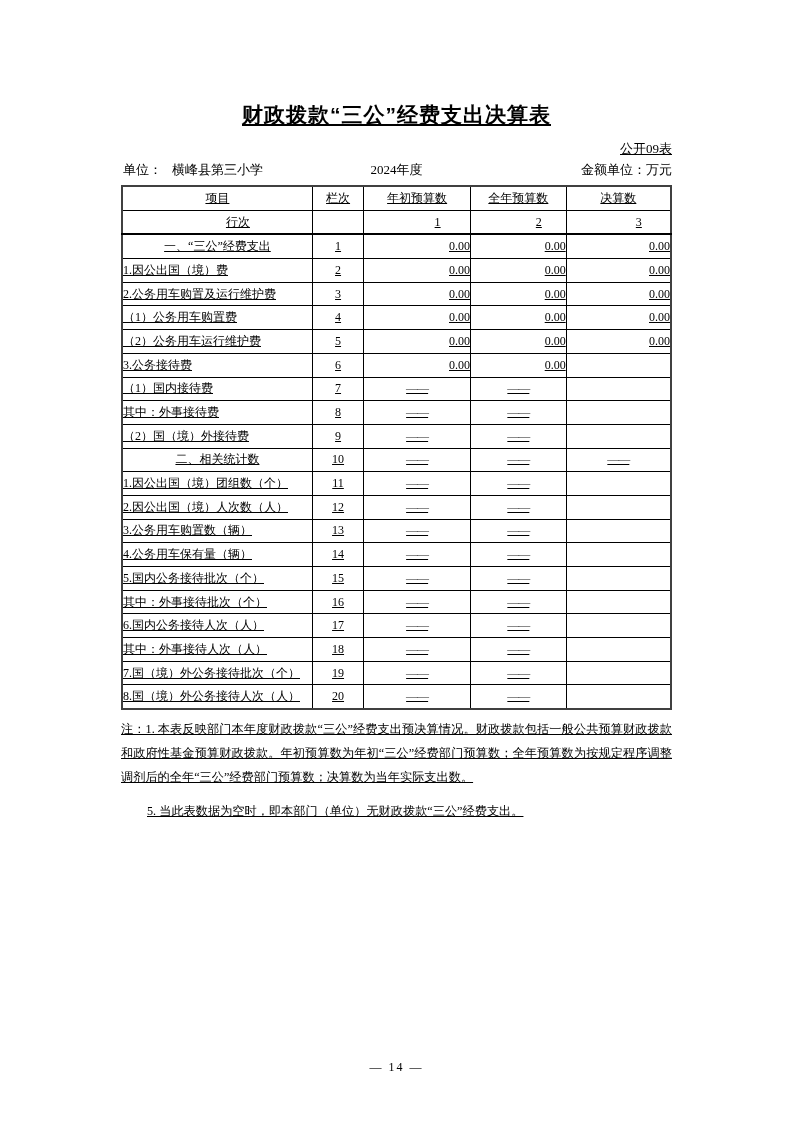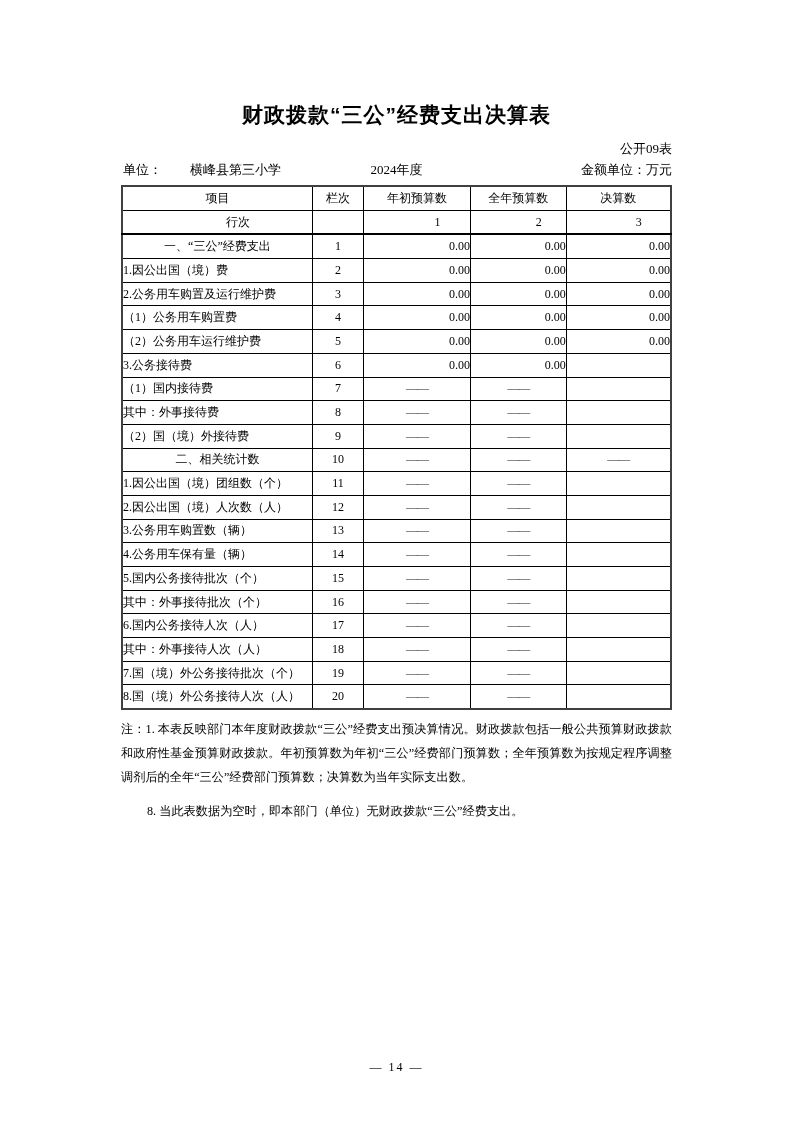--- a/index.html
+++ b/index.html
@@ -9,20 +9,21 @@
   }
   .page {
     position: relative;
     width: 793px;
     height: 1122px;
     margin: 0 auto;
     background: #ffffff;
     color: #000000;
     font-family: "Liberation Serif", "DejaVu Serif", serif;
     overflow: hidden;
+    text-decoration: underline;
   }
   .content {
     width: 551px;
     margin: 0 auto;
     padding-top: 101px;
   }
   h1.doc-title {
     margin: 0;
     font-family: "Liberation Sans", "DejaVu Sans", sans-serif;
     font-weight: bold;
@@ -39,21 +40,21 @@
     line-height: 15px;
   }
   .meta-row {
     position: relative;
     margin-top: 4px;
     height: 19px;
     font-size: 13px;
     line-height: 19px;
   }
   .meta-left { position: absolute; left: 2px; top: 0; }
-  .meta-left .unit-name { margin-left: 28px; }
+  .meta-left .unit-name { margin-left: 10px; }
   .meta-center { position: absolute; left: 50%; top: 0; transform: translateX(-50%); white-space: nowrap; }
   .meta-right { position: absolute; right: 0; top: 0; }
 
   table.expense-table {
     border-collapse: collapse;
     table-layout: fixed;
     width: 551px;
     margin-top: 6px;
     border: 2px solid #404040;
   }
@@ -277,19 +278,19 @@
             <td class="ctr">20</td>
             <td class="dash">——</td>
             <td class="dash">——</td>
             <td class=""></td>
           </tr>
         </tbody>
     </table>
 
     <div class="notes">
       <p class="note-1">注：1. 本表反映部门本年度财政拨款“三公”经费支出预决算情况。财政拨款包括一般公共预算财政拨款和政府性基金预算财政拨款。年初预算数为年初“三公”经费部门预算数；全年预算数为按规定程序调整调剂后的全年“三公”经费部门预算数；决算数为当年实际支出数。</p>
-      <p class="note-2">8. 当此表数据为空时，即本部门（单位）无财政拨款“三公”经费支出。</p>
+      <p class="note-2">5. 当此表数据为空时，即本部门（单位）无财政拨款“三公”经费支出。</p>
     </div>
 
   </div>
 
   <div class="page-number">— 14 —</div>
 </div>
 
 </body></html>

